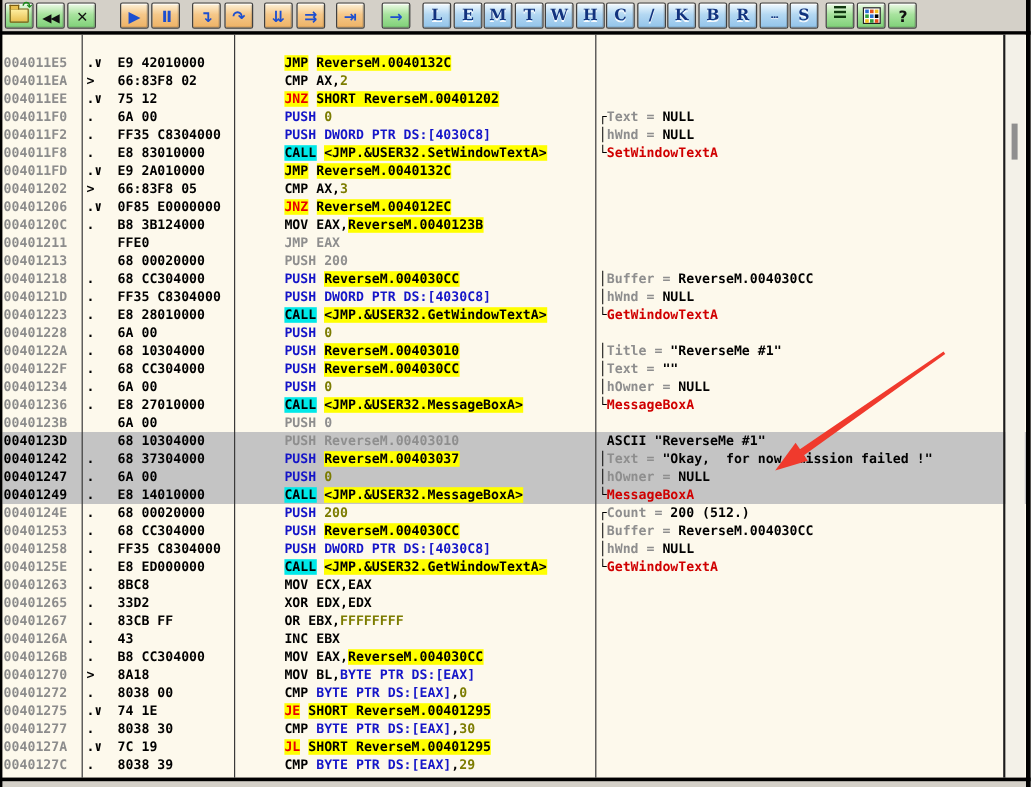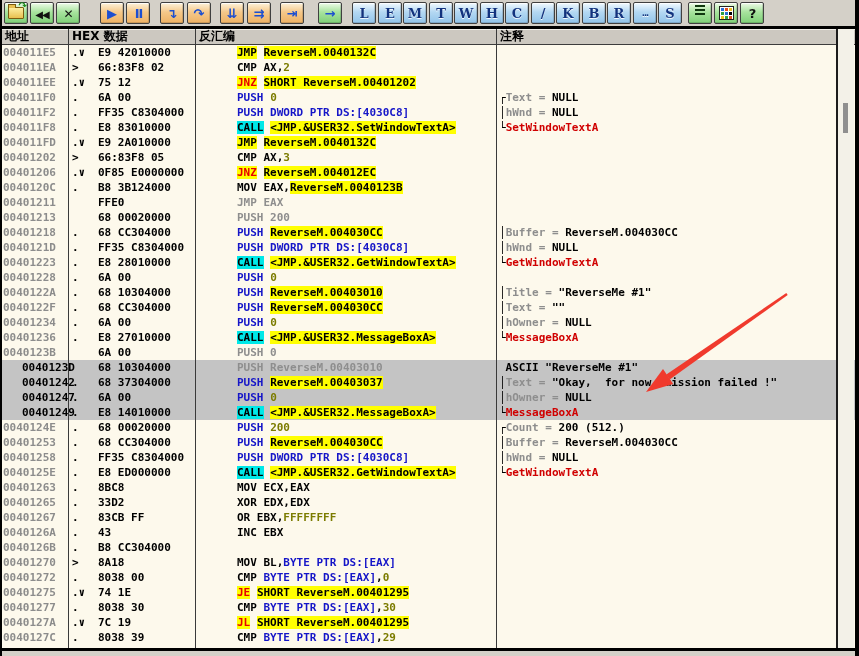--- a/index.html
+++ b/index.html
@@ -28,21 +28,21 @@
 
   
   .grid{position:absolute;left:0;top:29px;width:859px;height:619px;background:#fdf9ec;}
   .hdr{position:absolute;left:2px;top:0;width:853px;height:15px;background:#ccc8c0;border-bottom:1px solid #3c3c3c;
        box-shadow:inset 0 1px 0 #f0eee8;font:bold 12px "DejaVu Sans",sans-serif;color:#000;}
   .hcell{position:absolute;top:0;height:15px;line-height:14px;padding-left:3px;overflow:hidden;white-space:nowrap;}
   .rows{position:absolute;left:2px;top:16px;width:853px;height:600px;font:bold 11px "DejaVu Sans Mono",monospace;}
   .row{position:relative;height:15px;line-height:15px;white-space:pre;}
   .row.sel{background:#c4c4c4;}
   .addr{position:absolute;left:1px;color:#8c8c8c;}
-  .row.sel .addr{color:#000;margin-left:19px;}
+  .row.sel .addr{color:#000;}
   .pre{position:absolute;left:70px;color:#000;}
   .hex{position:absolute;left:96px;color:#000;width:99px;overflow:hidden;}
   .dis{position:absolute;left:197px;width:297px;height:15px;overflow:hidden;padding-left:38px;}
   .com{position:absolute;left:497px;width:338px;height:15px;overflow:hidden;}
   
   .s-n{color:#000;}
   .s-g{color:#8e8e8e;}
   .s-b{color:#1515c8;}
   .s-o{color:#7c7c00;}
   .s-ky{background:#ffff00;color:#000;}
@@ -151,26 +151,20 @@
         <span class="ticon">
           <i class="ic-grid"></i>
         </span>
       </div>
       <div class="tbtn green" style="left: 740px;">
         <span class="ticon"><span class="g-black" style="font-size:13px">?</span></span>
       </div>
     </div>
 
   <div class="grid">
-    <div class="hdr">
-      <div class="hcell" style="left:0;width:66px">地址</div>
-      <div class="hcell" style="left:67px;width:127px">HEX 数据</div>
-      <div class="hcell" style="left:194px;width:301px">反汇编</div>
-      <div class="hcell" style="left:495px;width:358px">注释</div>
-    </div>
     <div class="rows">
         <div class="row"><span class="addr">004011E5</span><span class="pre">.∨</span><span class="hex">E9 42010000</span><span class="dis"><span class="s-ky">JMP</span><span class="s-n"> </span><span class="s-ky">ReverseM.0040132C</span></span><span class="com"></span></div>
         <div class="row"><span class="addr">004011EA</span><span class="pre">&gt;</span><span class="hex">66:83F8 02</span><span class="dis"><span class="s-n">CMP AX,</span><span class="s-o">2</span></span><span class="com"></span></div>
         <div class="row"><span class="addr">004011EE</span><span class="pre">.∨</span><span class="hex">75 12</span><span class="dis"><span class="s-ry">JNZ</span><span class="s-n"> </span><span class="s-ky">SHORT ReverseM.00401202</span></span><span class="com"></span></div>
         <div class="row"><span class="addr">004011F0</span><span class="pre">.</span><span class="hex">6A 00</span><span class="dis"><span class="s-b">PUSH</span><span class="s-n"> </span><span class="s-o">0</span></span><span class="com"><span class="s-br">┌</span><span class="s-cg">Text = </span><span class="s-cb">NULL</span></span></div>
         <div class="row"><span class="addr">004011F2</span><span class="pre">.</span><span class="hex">FF35 C8304000</span><span class="dis"><span class="s-b">PUSH DWORD PTR DS:[4030C8]</span></span><span class="com"><span class="s-br">│</span><span class="s-cg">hWnd = </span><span class="s-cb">NULL</span></span></div>
         <div class="row"><span class="addr">004011F8</span><span class="pre">.</span><span class="hex">E8 83010000</span><span class="dis"><span class="s-kc">CALL</span><span class="s-n"> </span><span class="s-ky">&lt;JMP.&amp;USER32.SetWindowTextA&gt;</span></span><span class="com"><span class="s-br">└</span><span class="s-cr">SetWindowTextA</span></span></div>
         <div class="row"><span class="addr">004011FD</span><span class="pre">.∨</span><span class="hex">E9 2A010000</span><span class="dis"><span class="s-ky">JMP</span><span class="s-n"> </span><span class="s-ky">ReverseM.0040132C</span></span><span class="com"></span></div>
         <div class="row"><span class="addr">00401202</span><span class="pre">&gt;</span><span class="hex">66:83F8 05</span><span class="dis"><span class="s-n">CMP AX,</span><span class="s-o">3</span></span><span class="com"></span></div>
         <div class="row"><span class="addr">00401206</span><span class="pre">.∨</span><span class="hex">0F85 E0000000</span><span class="dis"><span class="s-ry">JNZ</span><span class="s-n"> </span><span class="s-ky">ReverseM.004012EC</span></span><span class="com"></span></div>
@@ -191,21 +185,21 @@
         <div class="row sel"><span class="addr">00401247</span><span class="pre">.</span><span class="hex">6A 00</span><span class="dis"><span class="s-b">PUSH</span><span class="s-n"> </span><span class="s-o">0</span></span><span class="com"><span class="s-br">│</span><span class="s-cg">hOwner = </span><span class="s-cb">NULL</span></span></div>
         <div class="row sel"><span class="addr">00401249</span><span class="pre">.</span><span class="hex">E8 14010000</span><span class="dis"><span class="s-kc">CALL</span><span class="s-n"> </span><span class="s-ky">&lt;JMP.&amp;USER32.MessageBoxA&gt;</span></span><span class="com"><span class="s-br">└</span><span class="s-cr">MessageBoxA</span></span></div>
         <div class="row"><span class="addr">0040124E</span><span class="pre">.</span><span class="hex">68 00020000</span><span class="dis"><span class="s-b">PUSH</span><span class="s-n"> </span><span class="s-o">200</span></span><span class="com"><span class="s-br">┌</span><span class="s-cg">Count = </span><span class="s-cb">200 (512.)</span></span></div>
         <div class="row"><span class="addr">00401253</span><span class="pre">.</span><span class="hex">68 CC304000</span><span class="dis"><span class="s-b">PUSH</span><span class="s-n"> </span><span class="s-ky">ReverseM.004030CC</span></span><span class="com"><span class="s-br">│</span><span class="s-cg">Buffer = </span><span class="s-cb">ReverseM.004030CC</span></span></div>
         <div class="row"><span class="addr">00401258</span><span class="pre">.</span><span class="hex">FF35 C8304000</span><span class="dis"><span class="s-b">PUSH DWORD PTR DS:[4030C8]</span></span><span class="com"><span class="s-br">│</span><span class="s-cg">hWnd = </span><span class="s-cb">NULL</span></span></div>
         <div class="row"><span class="addr">0040125E</span><span class="pre">.</span><span class="hex">E8 ED000000</span><span class="dis"><span class="s-kc">CALL</span><span class="s-n"> </span><span class="s-ky">&lt;JMP.&amp;USER32.GetWindowTextA&gt;</span></span><span class="com"><span class="s-br">└</span><span class="s-cr">GetWindowTextA</span></span></div>
         <div class="row"><span class="addr">00401263</span><span class="pre">.</span><span class="hex">8BC8</span><span class="dis"><span class="s-n">MOV ECX,EAX</span></span><span class="com"></span></div>
         <div class="row"><span class="addr">00401265</span><span class="pre">.</span><span class="hex">33D2</span><span class="dis"><span class="s-n">XOR EDX,EDX</span></span><span class="com"></span></div>
         <div class="row"><span class="addr">00401267</span><span class="pre">.</span><span class="hex">83CB FF</span><span class="dis"><span class="s-n">OR EBX,</span><span class="s-o">FFFFFFFF</span></span><span class="com"></span></div>
         <div class="row"><span class="addr">0040126A</span><span class="pre">.</span><span class="hex">43</span><span class="dis"><span class="s-n">INC EBX</span></span><span class="com"></span></div>
-        <div class="row"><span class="addr">0040126B</span><span class="pre">.</span><span class="hex">B8 CC304000</span><span class="com"></span></div>
+        <div class="row"><span class="addr">0040126B</span><span class="pre">.</span><span class="hex">B8 CC304000</span><span class="dis"><span class="s-n">MOV EAX,</span><span class="s-ky">ReverseM.004030CC</span></span><span class="com"></span></div>
         <div class="row"><span class="addr">00401270</span><span class="pre">&gt;</span><span class="hex">8A18</span><span class="dis"><span class="s-n">MOV BL,</span><span class="s-b">BYTE PTR DS:[EAX]</span></span><span class="com"></span></div>
         <div class="row"><span class="addr">00401272</span><span class="pre">.</span><span class="hex">8038 00</span><span class="dis"><span class="s-n">CMP </span><span class="s-b">BYTE PTR DS:[EAX]</span><span class="s-n">,</span><span class="s-o">0</span></span><span class="com"></span></div>
         <div class="row"><span class="addr">00401275</span><span class="pre">.∨</span><span class="hex">74 1E</span><span class="dis"><span class="s-ry">JE</span><span class="s-n"> </span><span class="s-ky">SHORT ReverseM.00401295</span></span><span class="com"></span></div>
         <div class="row"><span class="addr">00401277</span><span class="pre">.</span><span class="hex">8038 30</span><span class="dis"><span class="s-n">CMP </span><span class="s-b">BYTE PTR DS:[EAX]</span><span class="s-n">,</span><span class="s-o">30</span></span><span class="com"></span></div>
         <div class="row"><span class="addr">0040127A</span><span class="pre">.∨</span><span class="hex">7C 19</span><span class="dis"><span class="s-ry">JL</span><span class="s-n"> </span><span class="s-ky">SHORT ReverseM.00401295</span></span><span class="com"></span></div>
         <div class="row"><span class="addr">0040127C</span><span class="pre">.</span><span class="hex">8038 39</span><span class="dis"><span class="s-n">CMP </span><span class="s-b">BYTE PTR DS:[EAX]</span><span class="s-n">,</span><span class="s-o">29</span></span><span class="com"></span></div>
       </div>
     <div class="vline" style="left:68px"></div>
     <div class="vline" style="left:195px"></div>
     <div class="vline" style="left:496px"></div>

